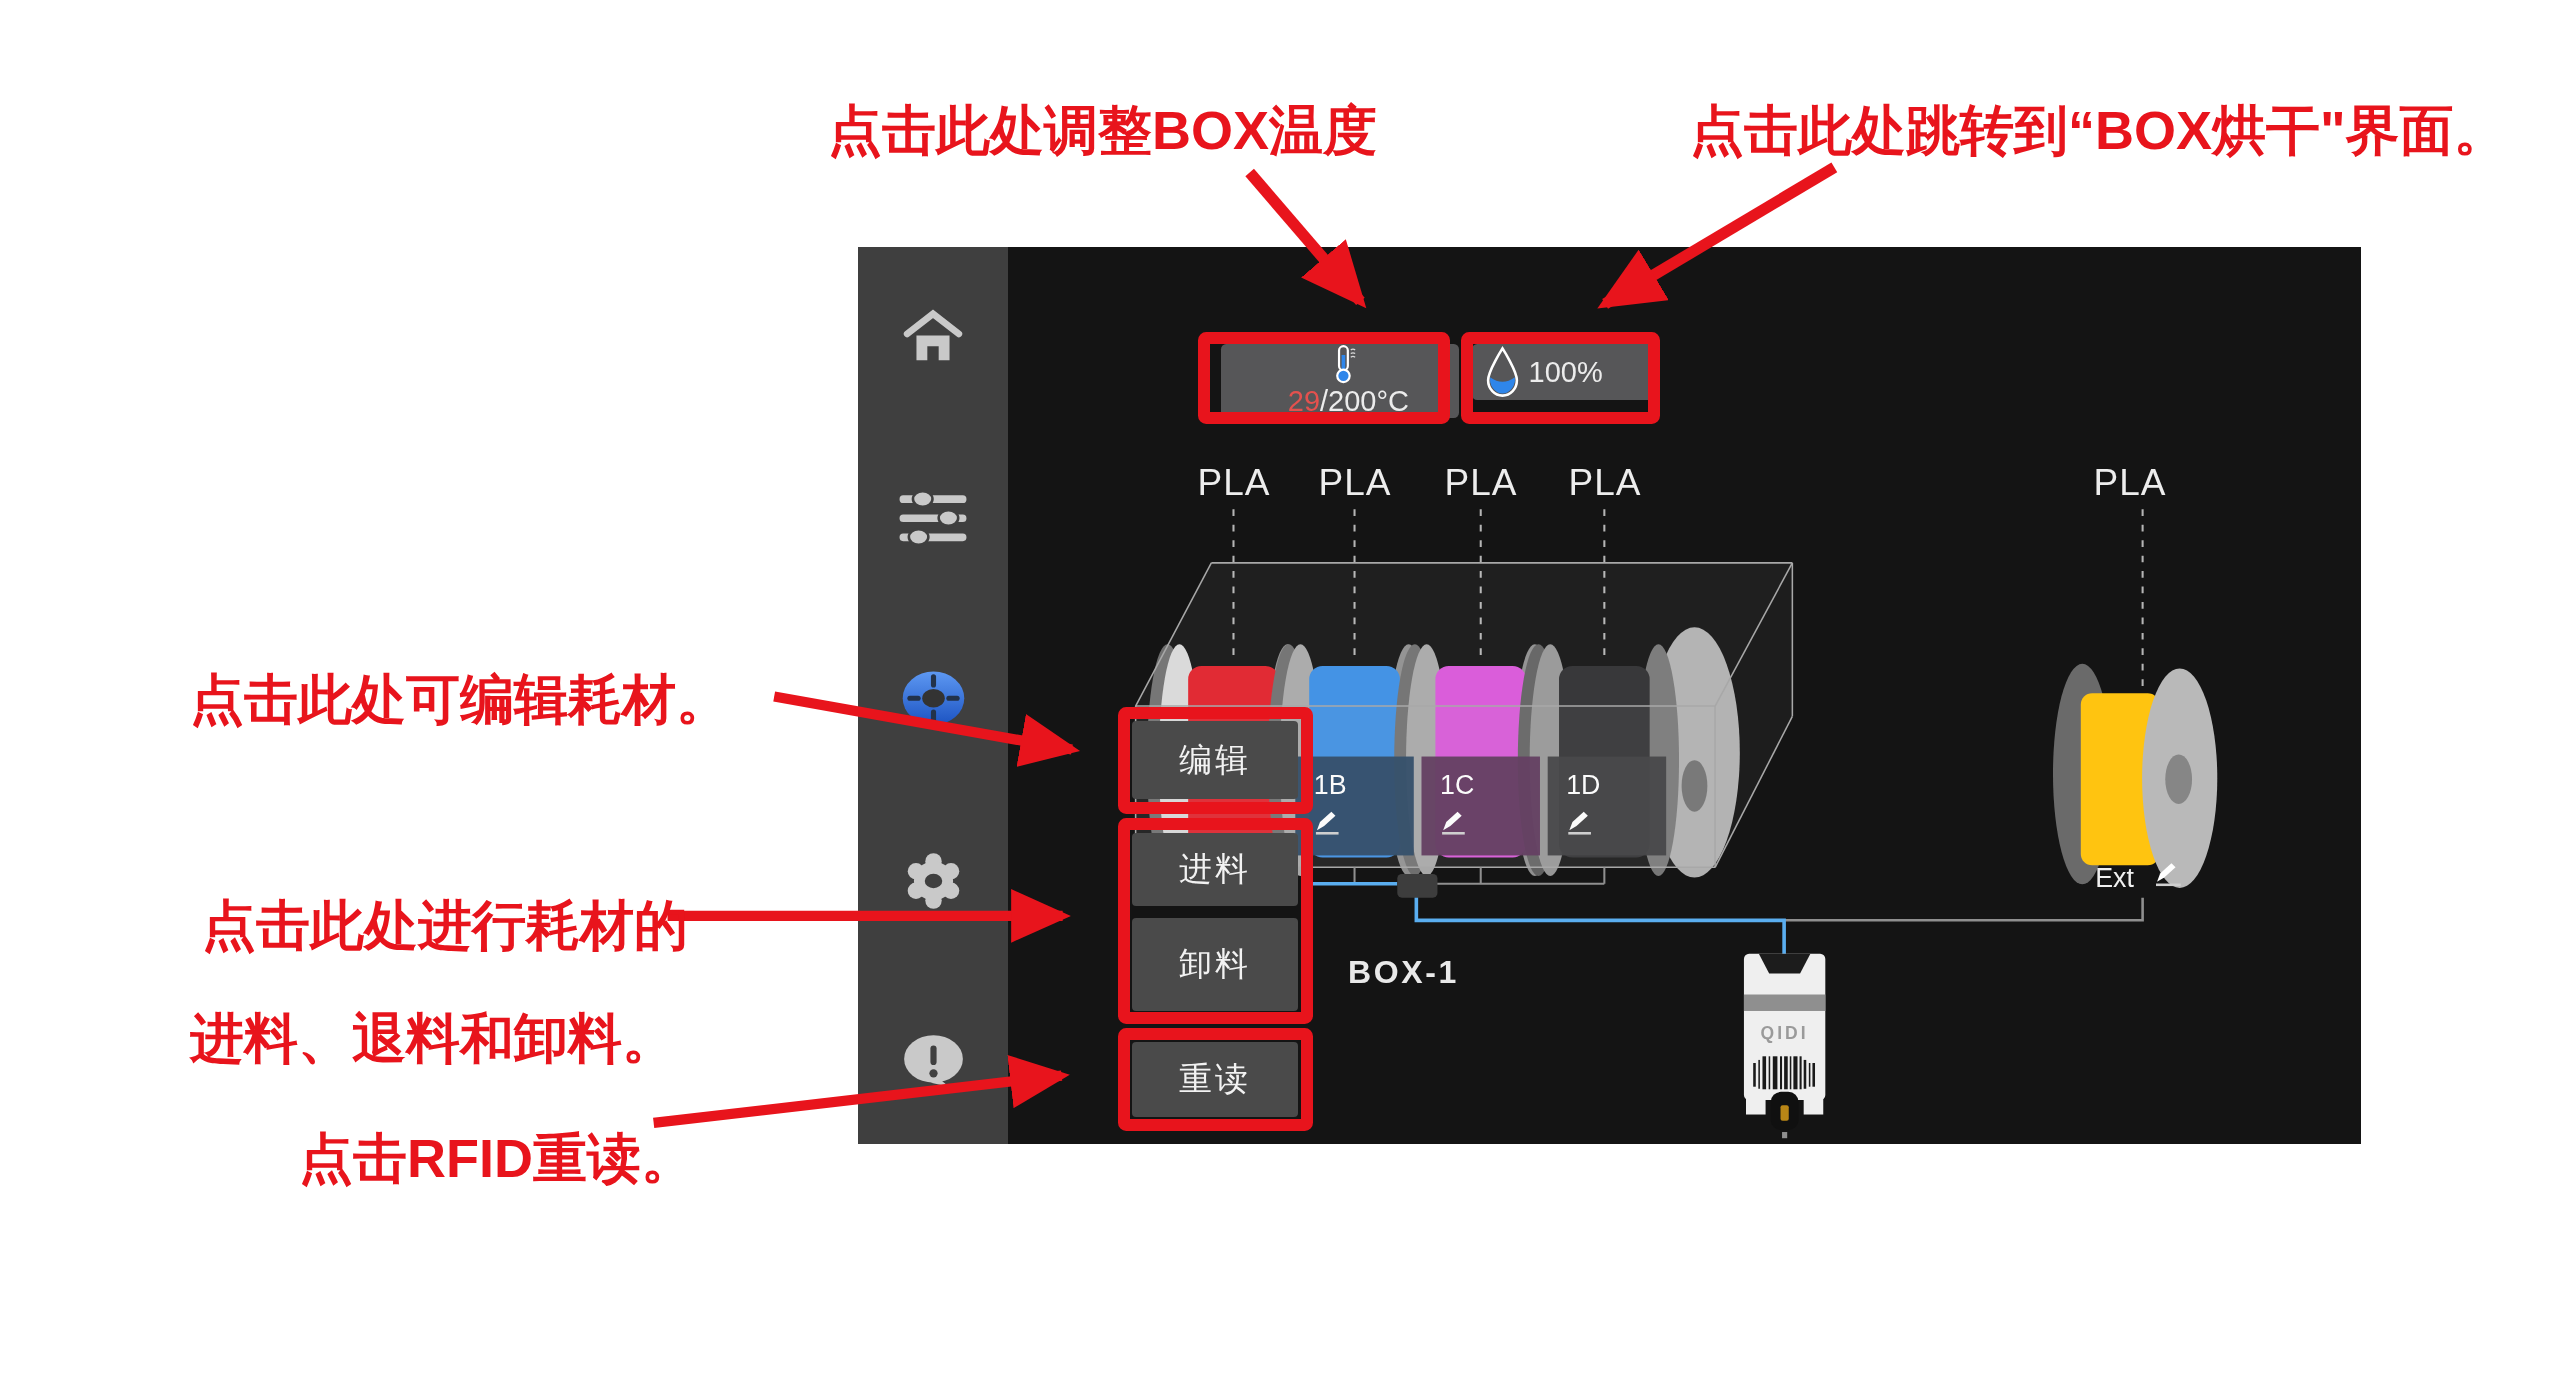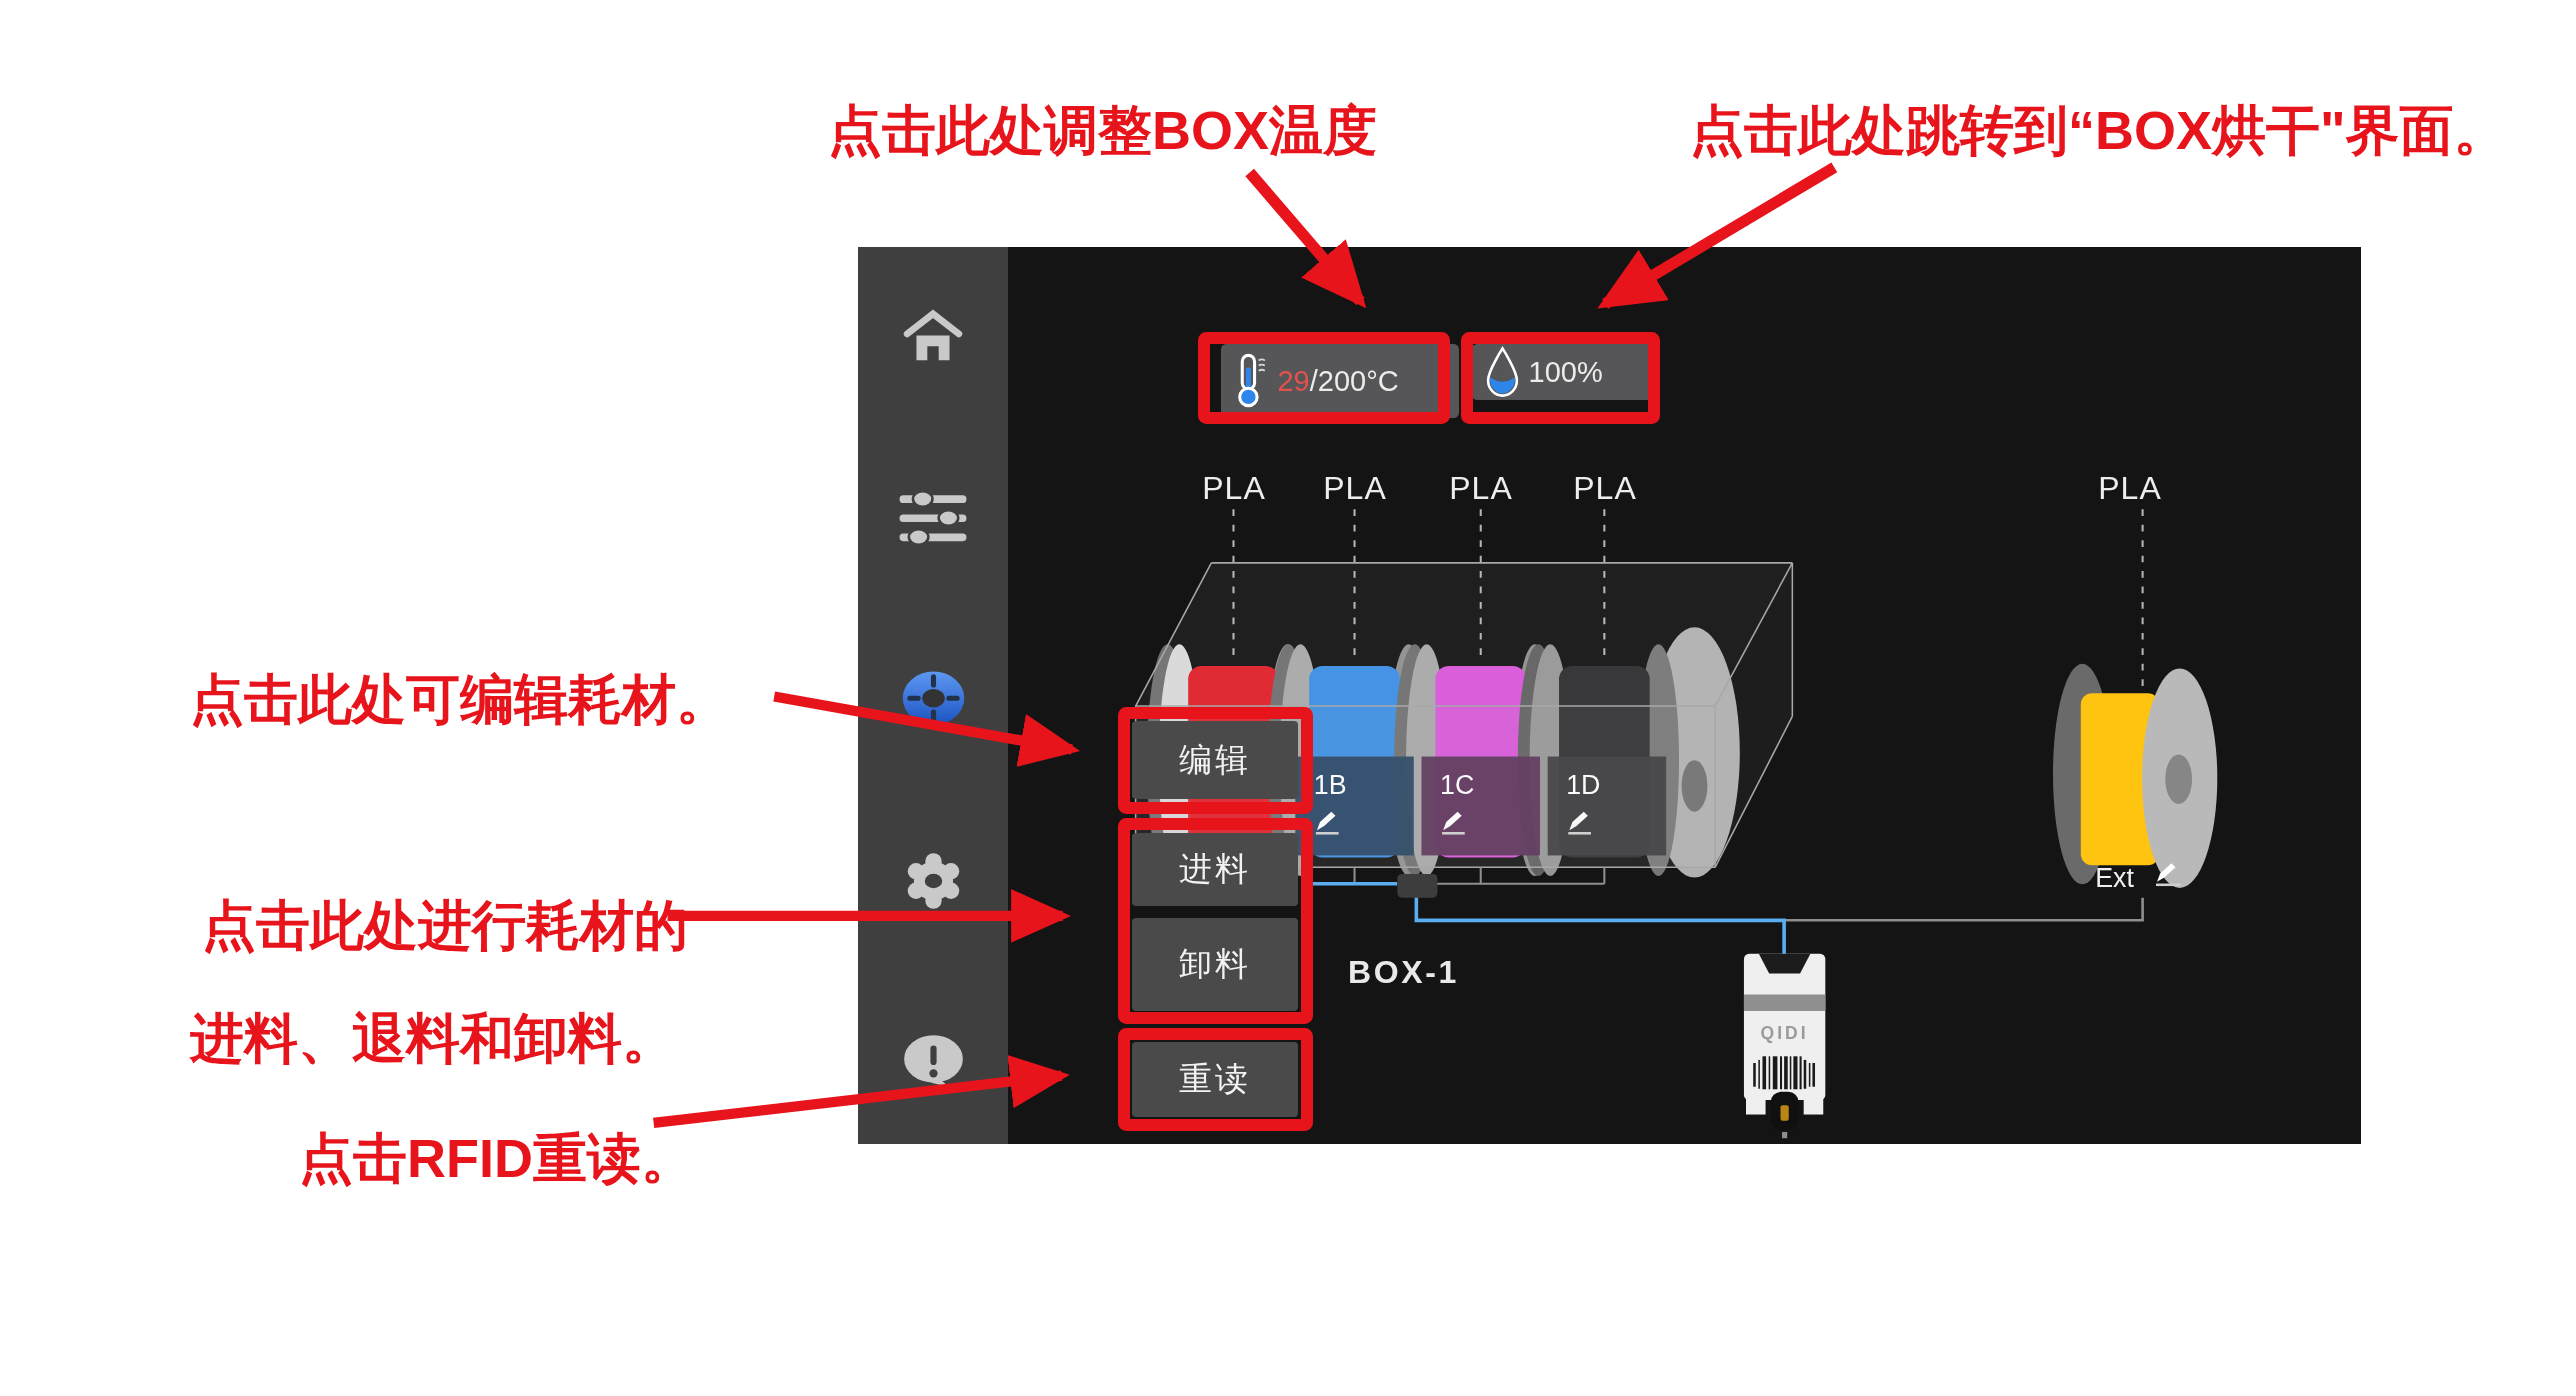--- a/index.html
+++ b/index.html
@@ -10,21 +10,21 @@
   .hl-box{position:absolute;border:12.4px solid #e8141c;border-radius:8.2px;box-sizing:border-box;z-index:30;pointer-events:none;}
   
   #screen{position:absolute;left:858px;top:247px;width:1503px;height:897px;background:#141414;z-index:10;}
   #sidebar{position:absolute;left:0;top:0;width:150px;height:897px;background:#3f3f3f;}
   .side-icon{position:absolute;left:0;width:150px;height:103px;display:flex;align-items:center;justify-content:center;}
   #scene{position:absolute;left:0;top:0;}
   
   .panel{position:absolute;background:#565658;border-radius:5.2px;display:flex;align-items:center;color:#ececec;font-size:29px;}
   .panel .num-cur{color:#e4514e;}
   
-  .pla{position:absolute;top:223px;transform:translateX(-50%);color:#ededed;font-size:32px;letter-spacing:1px;text-align:right;}
+  .pla{position:absolute;top:215px;transform:translateX(-50%);color:#ededed;font-size:37px;letter-spacing:1px;text-align:right;}
   
   .mbtn{position:absolute;left:274px;width:166px;background:#4a4a4a;border:none;border-radius:4.1px;color:#f2f2f2;font-size:33px;letter-spacing:3.1px;display:flex;align-items:center;justify-content:center;font-family:Liberation Mono, monospace;cursor:pointer;}
   #box-label{position:absolute;left:490px;top:707px;color:#e9e9e9;font-size:32px;letter-spacing:2.6px;font-weight:700;}
   svg text{font-family:"Liberation Sans",sans-serif;}
 </style>
 </head>
 <body>
 
 <div class="ann" style="left:828px;top:101px;">点击此处调整BOX温度</div>
 <div class="ann" style="left:1690px;top:101px;">点击此处跳转到“BOX烘干"界面。</div>
@@ -240,21 +240,21 @@
     </g>
     <g>
       <text x="2402" y="1243" font-size="52" fill="#f0f0f0">Ext</text>
       <g transform="translate(2516,1192)">
         <path d="M6,40 L12,24 L34,4 L42,12 L20,32 Z" fill="#ffffff"></path>
         <line x1="4" y1="46" x2="52" y2="46" stroke="#cfcfcf" stroke-width="5"></line>
       </g>
     </g>
   </svg>
 
-  <div class="panel" style="left:363px;top:97px;width:227px;height:74px;padding-left:11.3px;">
+  <div class="panel" style="left:363px;top:97px;width:227px;height:74px;padding-left:11.3px;flex-direction:column;">
     <svg width="40" height="58" viewBox="0 0 78 112">
       <rect x="20" y="6" width="24" height="66" rx="12" fill="none" stroke="#ffffff" stroke-width="6"></rect>
       <rect x="27" y="30" width="10" height="40" fill="#2f86ea"></rect>
       <circle cx="32" cy="87" r="17" fill="#2f86ea" stroke="#ffffff" stroke-width="6"></circle>
       <g stroke="#d8d8d8" stroke-width="3.5" fill="none">
         <path d="M52,16 q6,-4 12,0"></path>
         <path d="M52,26 q6,-4 12,0"></path>
         <path d="M52,36 q6,-4 12,0"></path>
       </g>
     </svg>

